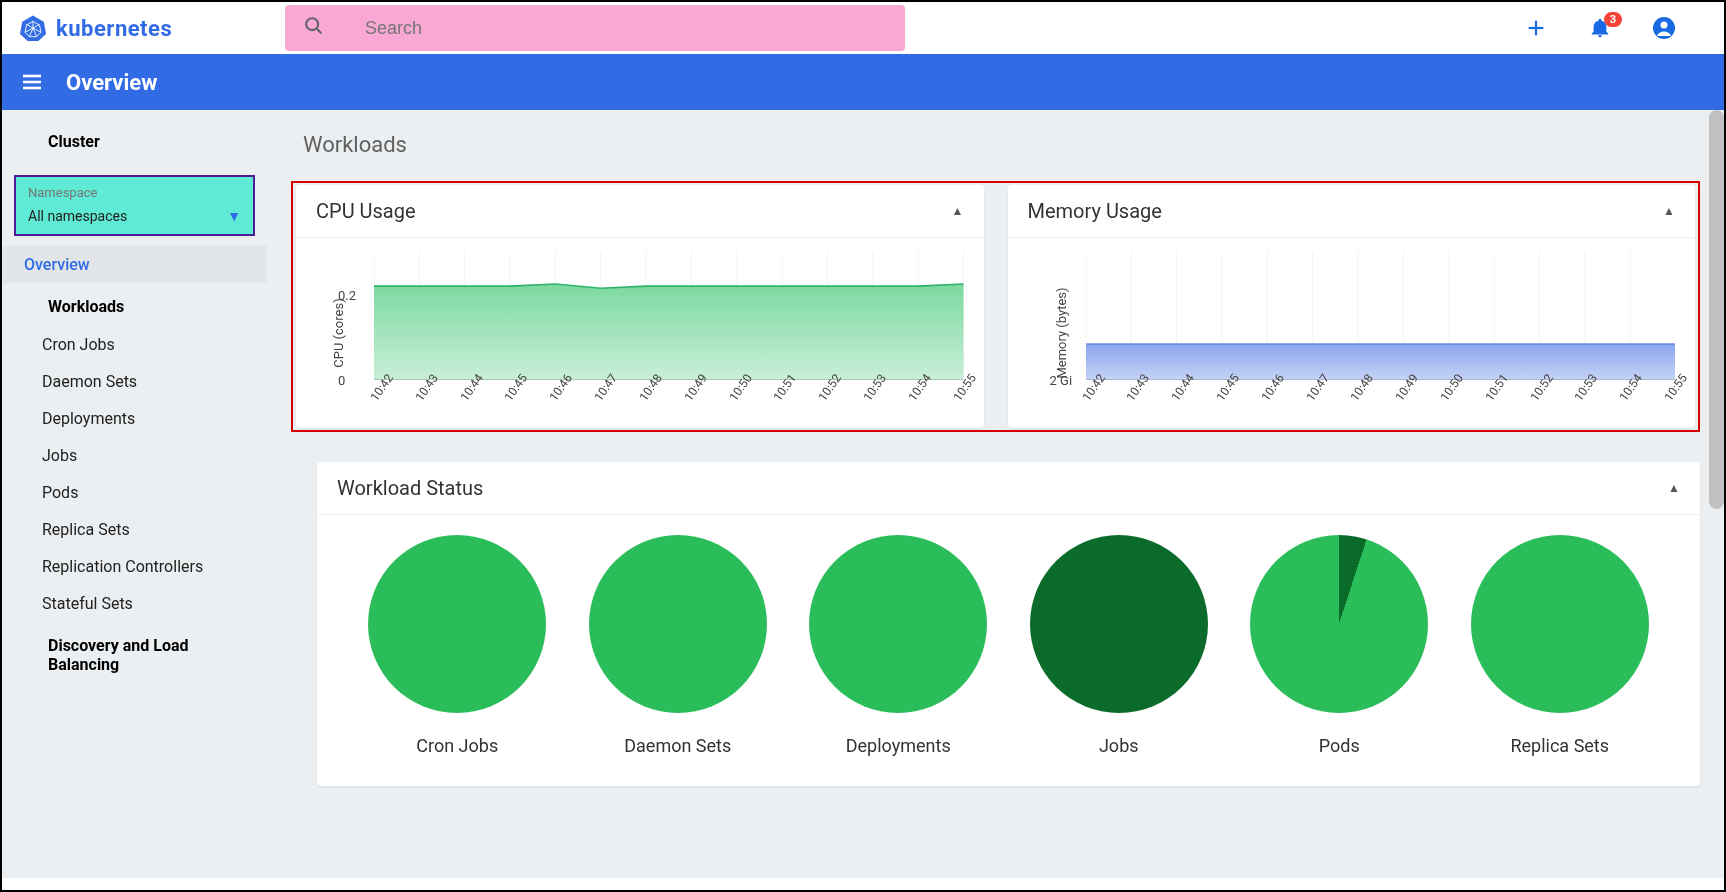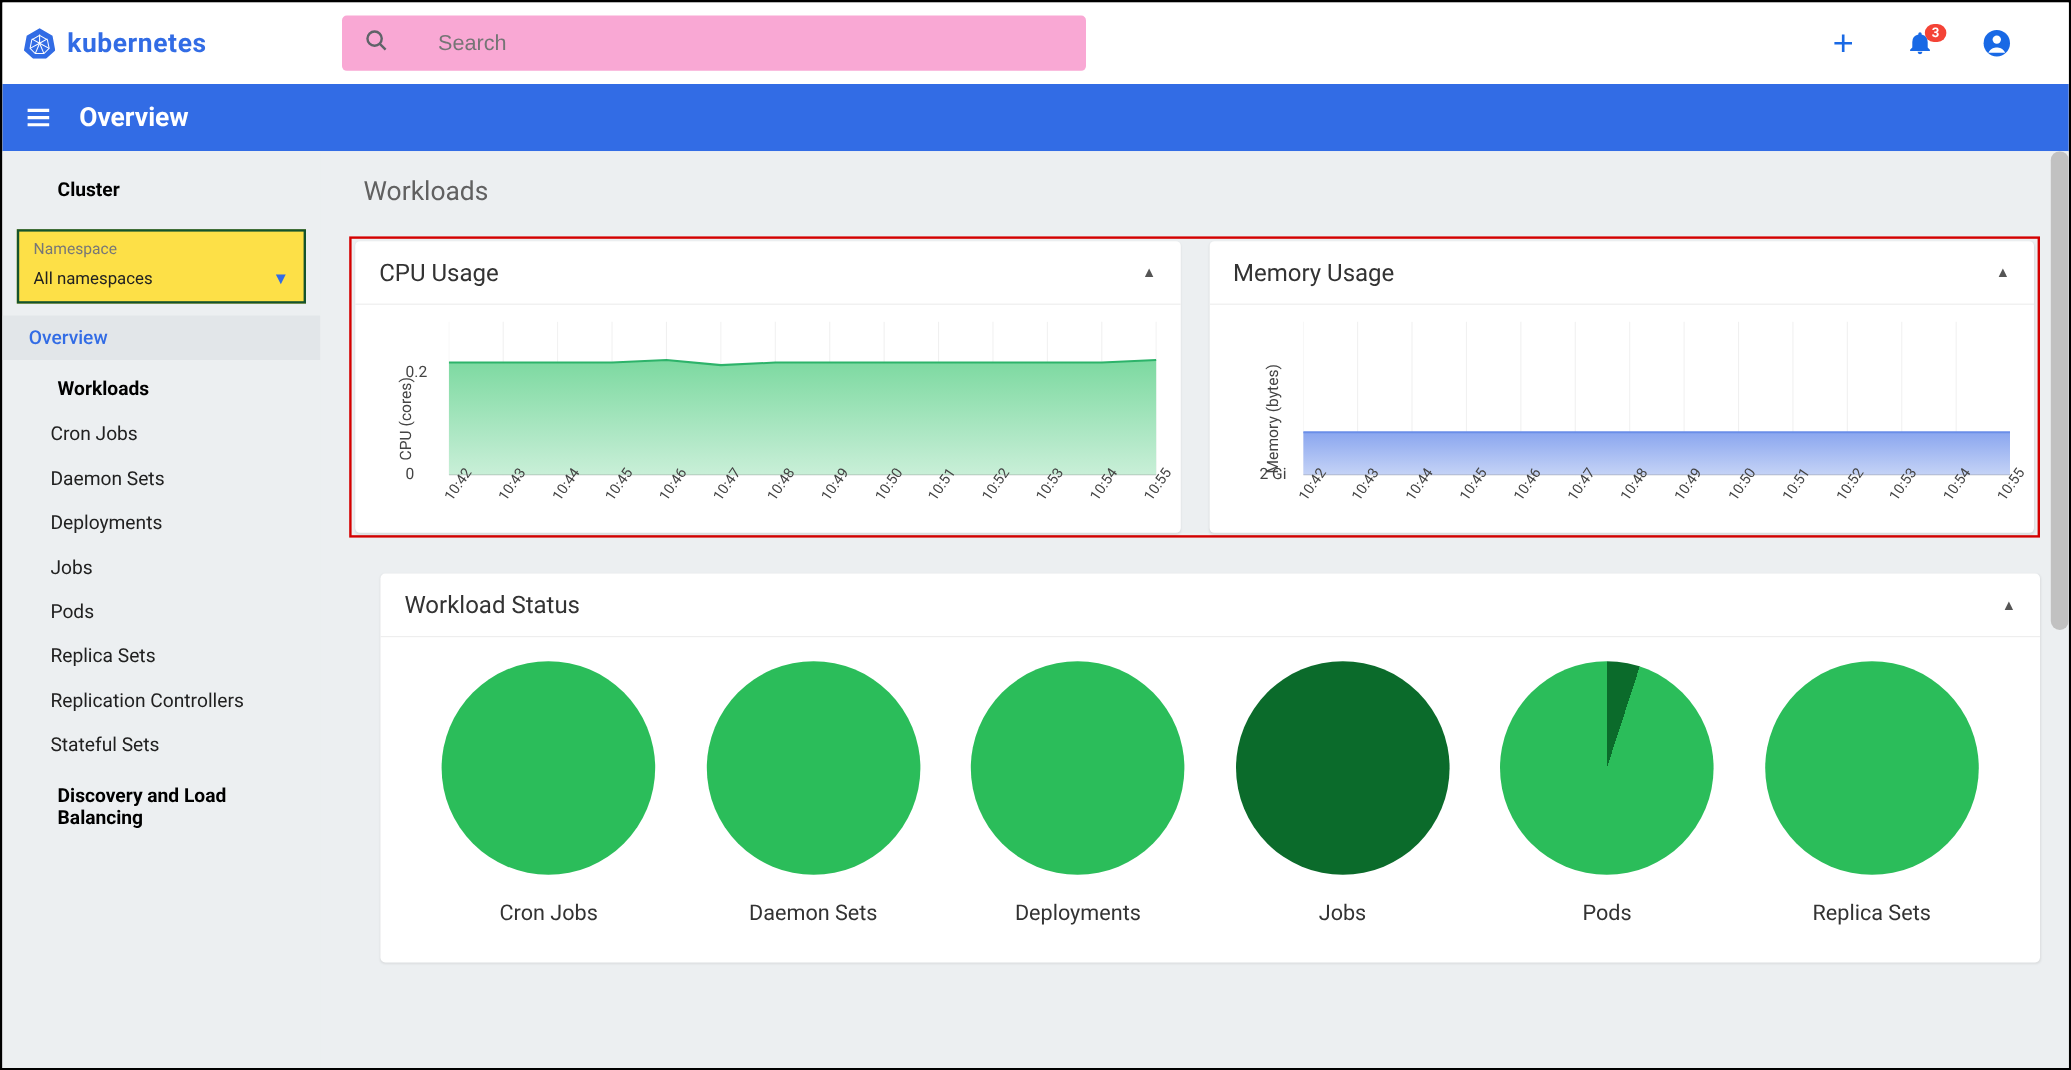--- a/index.html
+++ b/index.html
@@ -8,21 +8,21 @@
     background: #fff;
     color: #202124;
     width: 1726px;
     height: 892px;
     overflow: hidden;
     border: 2px solid #000;
   }
 
   
   .topbar {
-    height: 68px;
+    height: 52px;
     display: flex;
     align-items: center;
     padding: 0 18px;
     background: #fff;
   }
   .brand {
     display: flex;
     align-items: center;
     gap: 10px;
     min-width: 265px;
@@ -119,23 +119,23 @@
   }
   .side-item.active {
     background: #e2e6e9;
     color: #326ce5;
     font-weight: 500;
     padding-left: 22px;
   }
 
   .ns-selector {
     margin: 14px 12px 10px;
-    border: 2px solid #14532d;
+    border: 2px solid #4c1d95;
     padding: 8px 12px 10px;
-    background: #fde047;
+    background: #5eead4;
     position: relative;
   }
   .ns-label { font-size: 13px; color: #777; margin-bottom: 8px; }
   .ns-value-row {
     display: flex; align-items: center; justify-content: space-between;
     font-size: 14px; color: #212121; cursor: pointer;
   }
   .ns-value-row .caret { color: #326ce5; }
 
   

